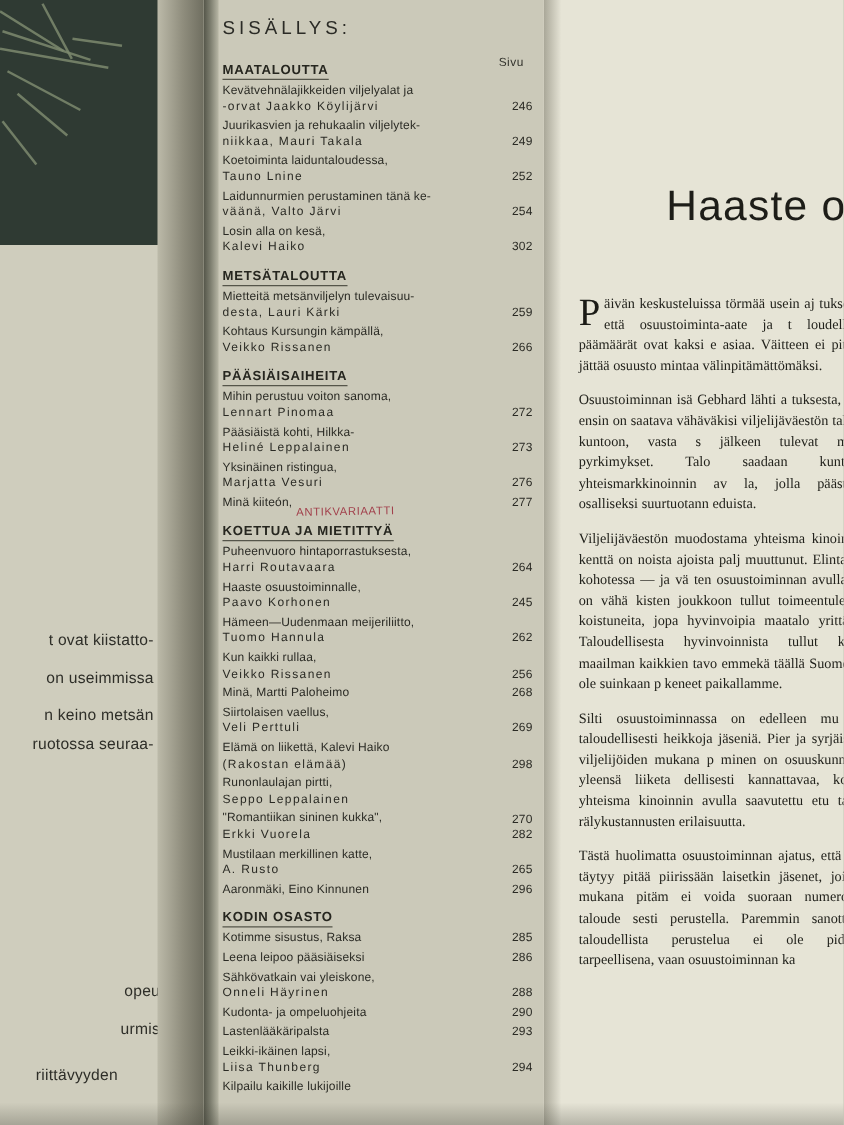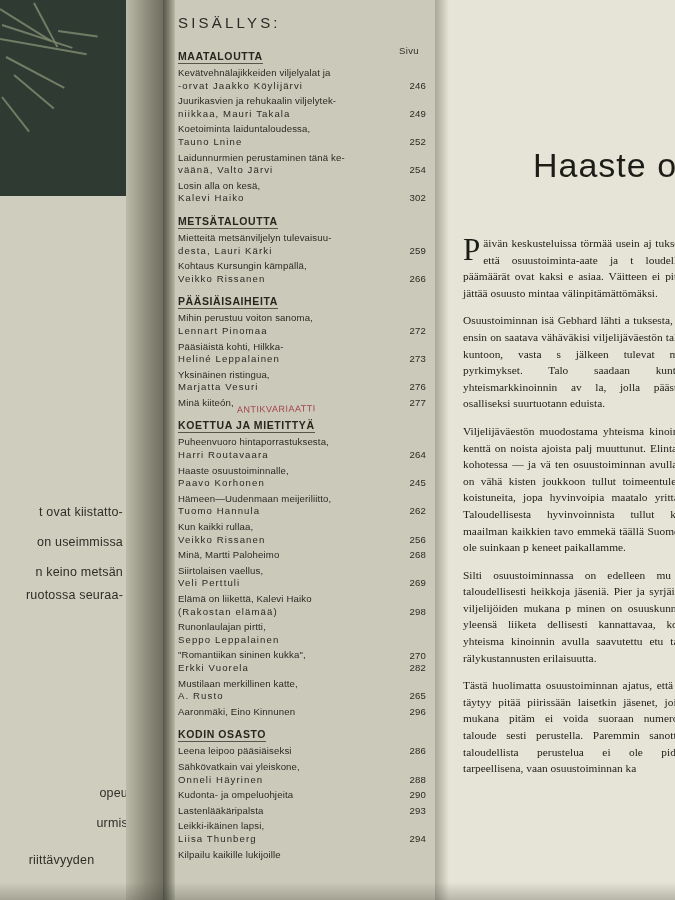--- a/index.html
+++ b/index.html
@@ -351,20 +351,24 @@
           </div>
           <div class="entry">
             <span>Aaronmäki,  Eino  Kinnunen</span>
             <span class="pg" style="top:0">296</span>
           </div>
         </div>
 
         <div class="sect" style="margin-top:6px">
           <div class="sect-head">KODIN OSASTO</div>
           <div class="entry">
+            <span>Kotimme  sisustus,  Raksa</span>
+            <span class="pg" style="top:0">285</span>
+          </div>
+          <div class="entry">
             <span>Leena leipoo pääsiäiseksi</span>
             <span class="pg" style="top:0">286</span>
           </div>
           <div class="entry">
             <span>Sähkövatkain vai yleiskone,</span><br>
             <span class="l2">Onneli  Häyrinen</span>
             <span class="pg" style="top:12.6px">288</span>
           </div>
           <div class="entry">
             <span>Kudonta- ja ompeluohjeita</span>

